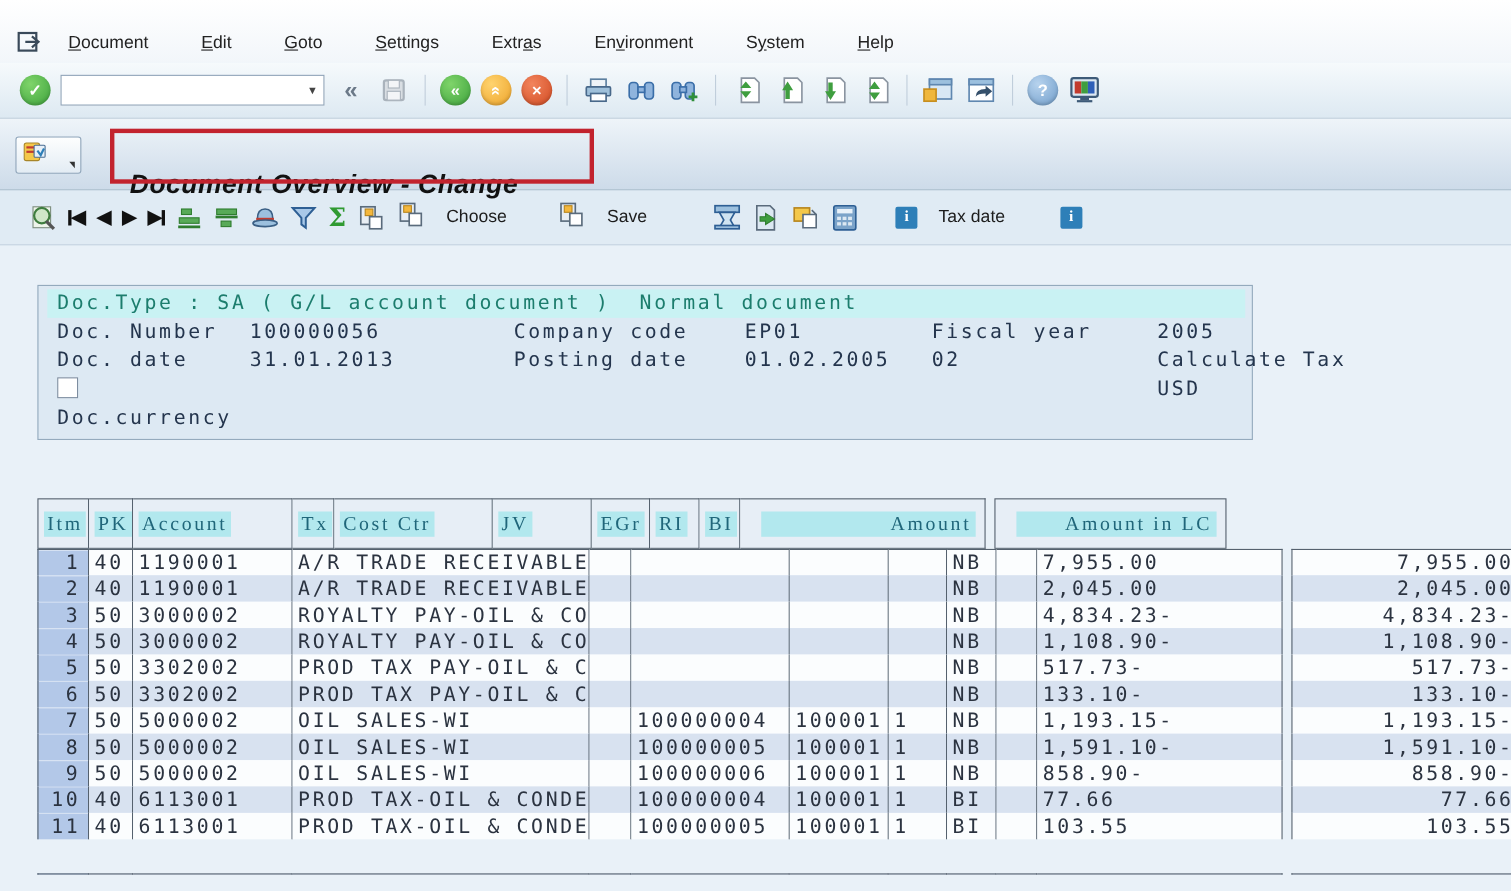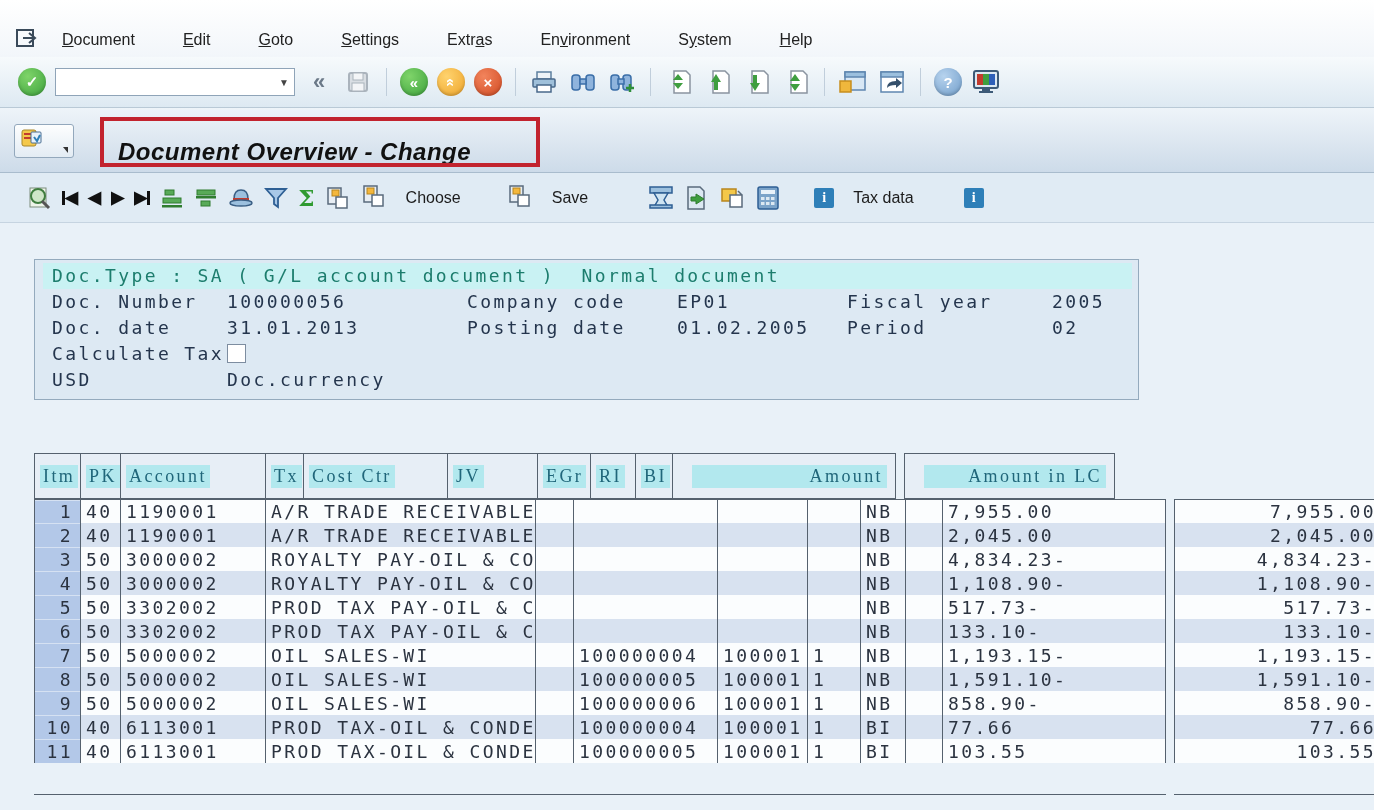--- a/index.html
+++ b/index.html
@@ -32,21 +32,21 @@
   .chev{color:#6b7988;font-size:22px;font-weight:bold;line-height:1;}
 
   
   .titlebar{position:relative;height:64px;background:linear-gradient(#eef4f9,#cddbe9);
             border-bottom:1px solid #a9bccd;}
   .titleicon{position:absolute;left:14px;top:16px;width:58px;height:32px;background:linear-gradient(#fdfefe,#e3ecf4);
              border:1px solid #93a8bc;border-radius:3px;display:flex;align-items:center;cursor:pointer;}
   .ti-glyph{margin-left:6px;}
   .ti-dd{position:absolute;right:5px;bottom:4px;width:0;height:0;border-left:5px solid transparent;
          border-top:6px solid #333;}
-  .page-title{position:absolute;left:118px;top:14px;font-size:24px;font-weight:bold;font-style:italic;
+  .page-title{position:absolute;left:118px;top:30px;font-size:24px;font-weight:bold;font-style:italic;
               color:#111;letter-spacing:.5px;}
   .red-annotation{position:absolute;left:100px;top:9px;width:440px;height:50px;border:4px solid #c2232e;
                   box-sizing:border-box;pointer-events:none;}
 
   
   .appbar{height:50px;background:#e0ebf4;border-bottom:1px solid #c6d4e1;display:flex;align-items:center;
           padding-left:26px;box-sizing:border-box;gap:10px;font-size:16px;color:#1c1c1c;}
   .appbtn{display:inline-flex;align-items:center;gap:19px;cursor:pointer;}
   .navg{color:#111;font-size:17px;font-weight:bold;display:inline-flex;align-items:center;cursor:pointer;}
   .navg .bar{width:3px;height:14px;background:#111;display:inline-block;}
@@ -339,21 +339,21 @@
             <rect x="15" y="12" width="3.5" height="3"></rect>
           <rect x="5" y="17" width="3.5" height="3"></rect>
             <rect x="10" y="17" width="3.5" height="3"></rect>
             <rect x="15" y="17" width="3.5" height="3"></rect>
         </g>
       </svg>
     </span>
     <span style="width:14px;"></span>
     <span class="appbtn">
       <span class="isq">i</span>
-      <span>Tax data</span>
+      <span>Tax date</span>
     </span>
     <span style="width:30px;"></span>
     <span class="isq">i</span>
   </div>
 
   <div class="content">
 
     <div class="docheader">
       <span class="typeline">Doc.Type : SA ( G/L account document )  Normal document</span>
       <div class="fieldgrid">
@@ -361,21 +361,20 @@
         <span>100000056</span>
         <span>Company code</span>
         <span>EP01</span>
         <span>Fiscal year</span>
         <span>2005</span>
 
         <span>Doc. date</span>
         <span>31.01.2013</span>
         <span>Posting date</span>
         <span>01.02.2005</span>
-        <span>Period</span>
         <span>02</span>
 
         <span>Calculate Tax</span>
         <span><span class="cb"></span></span>
         <span></span><span></span><span></span><span></span>
 
         <span>USD</span>
         <span>Doc.currency</span>
         <span></span><span></span><span></span><span></span>
       </div>

